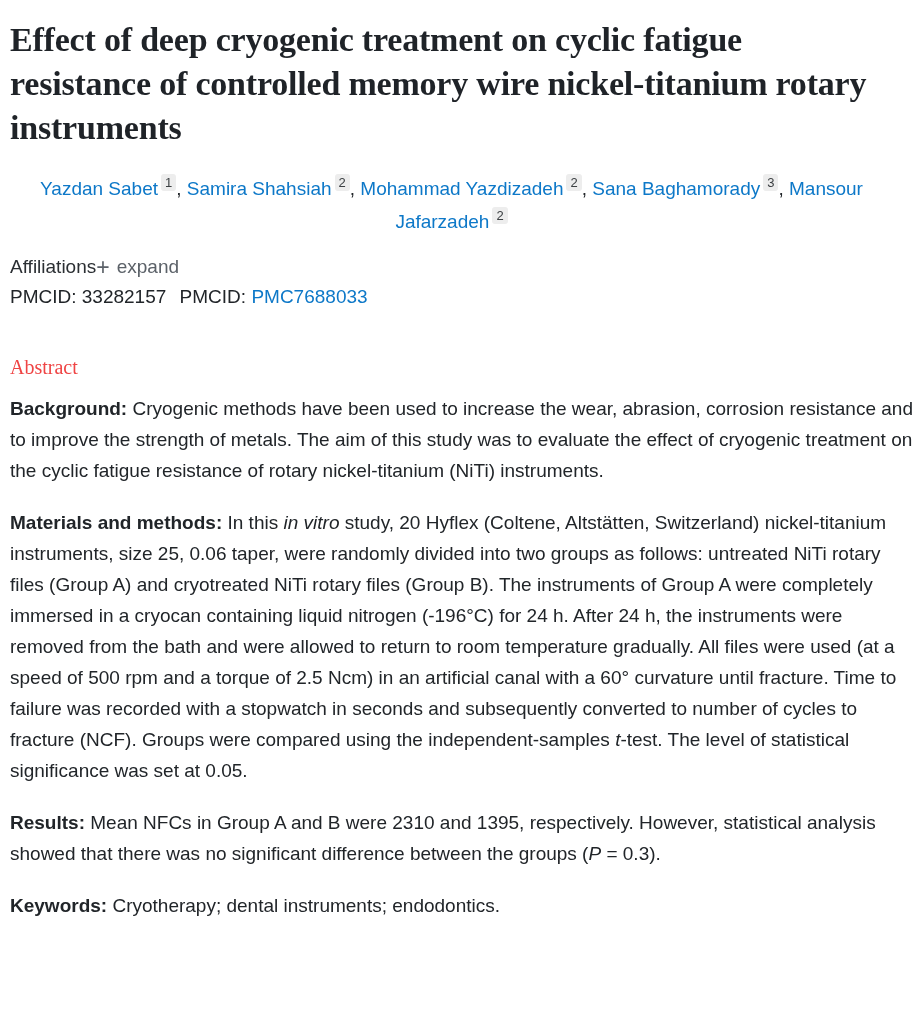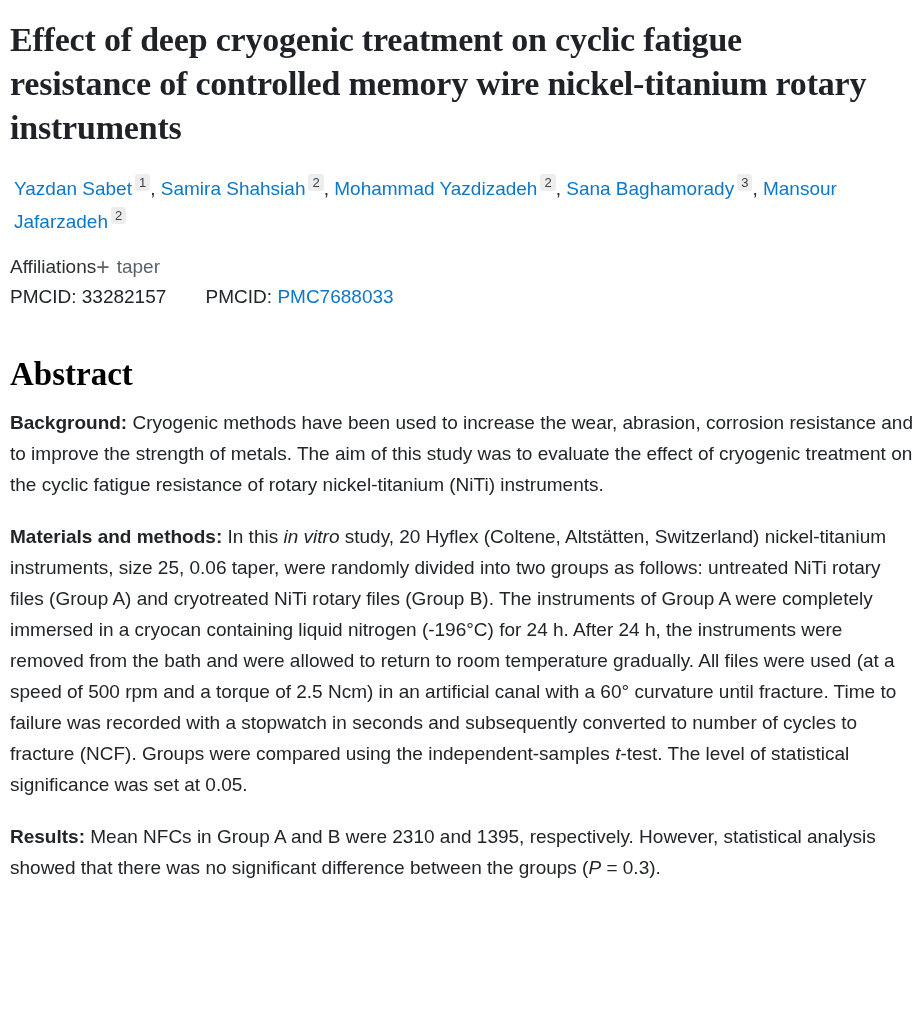--- a/index.html
+++ b/index.html
@@ -23,22 +23,23 @@
     line-height: 44px;
     letter-spacing: -0.2px;
     color: #1f2328;
     margin: 6px 0 22px 0;
     max-width: 880px;
   }
   .authors {
     font-size: 19px;
     line-height: 33px;
     max-width: 855px;
-    margin: 0 0 14px 4px;
+    margin: 0 0 14px 14px;
     color: #212529;
+    text-align: center;
   }
   .author-link {
     color: #0d78c8;
     text-decoration: none;
     cursor: pointer;
   }
   .author-sup {
     display: inline-block;
     font-size: 13px;
     line-height: 17px;
@@ -74,31 +75,31 @@
     font-size: 23px;
     line-height: 20px;
     font-weight: 400;
     color: #5b6168;
   }
   .ids-row {
     font-size: 19px;
     margin: 0 0 4px 0;
     color: #212529;
   }
-  .pmcid-group { margin-left: 34px; }
+  .pmcid-group { margin-left: 8px; }
   .pmcid-link {
     color: #0d78c8;
     text-decoration: none;
     cursor: pointer;
   }
   .abstract-heading {
     font-family: "Liberation Serif", serif;
-    font-weight: 700;
-    font-size: 33px;
-    color: #000000;
+    font-weight: 400;
+    font-size: 20px;
+    color: #ef4444;
     margin: 48px 0 14px 0;
   }
   .abstract p {
     font-size: 19px;
     line-height: 31px;
     margin: 0 0 21px 0;
     max-width: 905px;
     color: #212529;
   }
   .seg-bold { font-weight: 700; text-align: right; }
@@ -110,34 +111,35 @@
 <div class="page">
 
   <h1 class="article-title">Effect of deep cryogenic treatment on cyclic fatigue resistance of controlled memory wire nickel-titanium rotary instruments</h1>
 
   <div class="authors" id="authors"><a class="author-link">Yazdan Sabet</a><span class="author-sup">1</span><span class="author-sep">, </span><a class="author-link">Samira Shahsiah</a><span class="author-sup">2</span><span class="author-sep">, </span><a class="author-link">Mohammad Yazdizadeh</a><span class="author-sup">2</span><span class="author-sep">, </span><a class="author-link">Sana Baghamorady</a><span class="author-sup">3</span><span class="author-sep">, </span><a class="author-link">Mansour Jafarzadeh</a><span class="author-sup">2</span></div>
 
   <div class="affil-row">
     <span class="affil-label">Affiliations</span>
     <button class="expand-btn">
       <span class="plus-icon">+</span>
-      <span>taper</span>
+      <span>expand</span>
     </button>
   </div>
 
   <div class="ids-row">
     <span>PMCID:</span>
     <span>33282157</span>
     <span class="pmcid-group">
       <span>PMCID:</span>
       <a class="pmcid-link">PMC7688033</a>
     </span>
   </div>
 
   <h2 class="abstract-heading">Abstract</h2>
 
   <div class="abstract" id="abstract-paragraphs">
       <p><span class="seg-bold">Background: </span><span class="seg-normal">Cryogenic methods have been used to increase the wear, abrasion, corrosion resistance and to improve the strength of metals. The aim of this study was to evaluate the effect of cryogenic treatment on the cyclic fatigue resistance of rotary nickel-titanium (NiTi) instruments.</span></p>
       <p><span class="seg-bold">Materials and methods: </span><span class="seg-normal">In this </span><span class="seg-italic">in vitro</span><span class="seg-normal"> study, 20 Hyflex (Coltene, Altstätten, Switzerland) nickel-titanium instruments, size 25, 0.06 taper, were randomly divided into two groups as follows: untreated NiTi rotary files (Group A) and cryotreated NiTi rotary files (Group B). The instruments of Group A were completely immersed in a cryocan containing liquid nitrogen (-196°C) for 24 h. After 24 h, the instruments were removed from the bath and were allowed to return to room temperature gradually. All files were used (at a speed of 500 rpm and a torque of 2.5 Ncm) in an artificial canal with a 60° curvature until fracture. Time to failure was recorded with a stopwatch in seconds and subsequently converted to number of cycles to fracture (NCF). Groups were compared using the independent-samples </span><span class="seg-italic">t</span><span class="seg-normal">-test. The level of statistical significance was set at 0.05.</span></p>
       <p><span class="seg-bold">Results: </span><span class="seg-normal">Mean NFCs in Group A and B were 2310 and 1395, respectively. However, statistical analysis showed that there was no significant difference between the groups (</span><span class="seg-italic">P</span><span class="seg-normal"> = 0.3).</span></p>
+      <p><span class="seg-bold">Keywords: </span><span class="seg-normal">Cryotherapy; dental instruments; endodontics.</span></p>
     </div>
 
 </div>
 
 </body></html>

